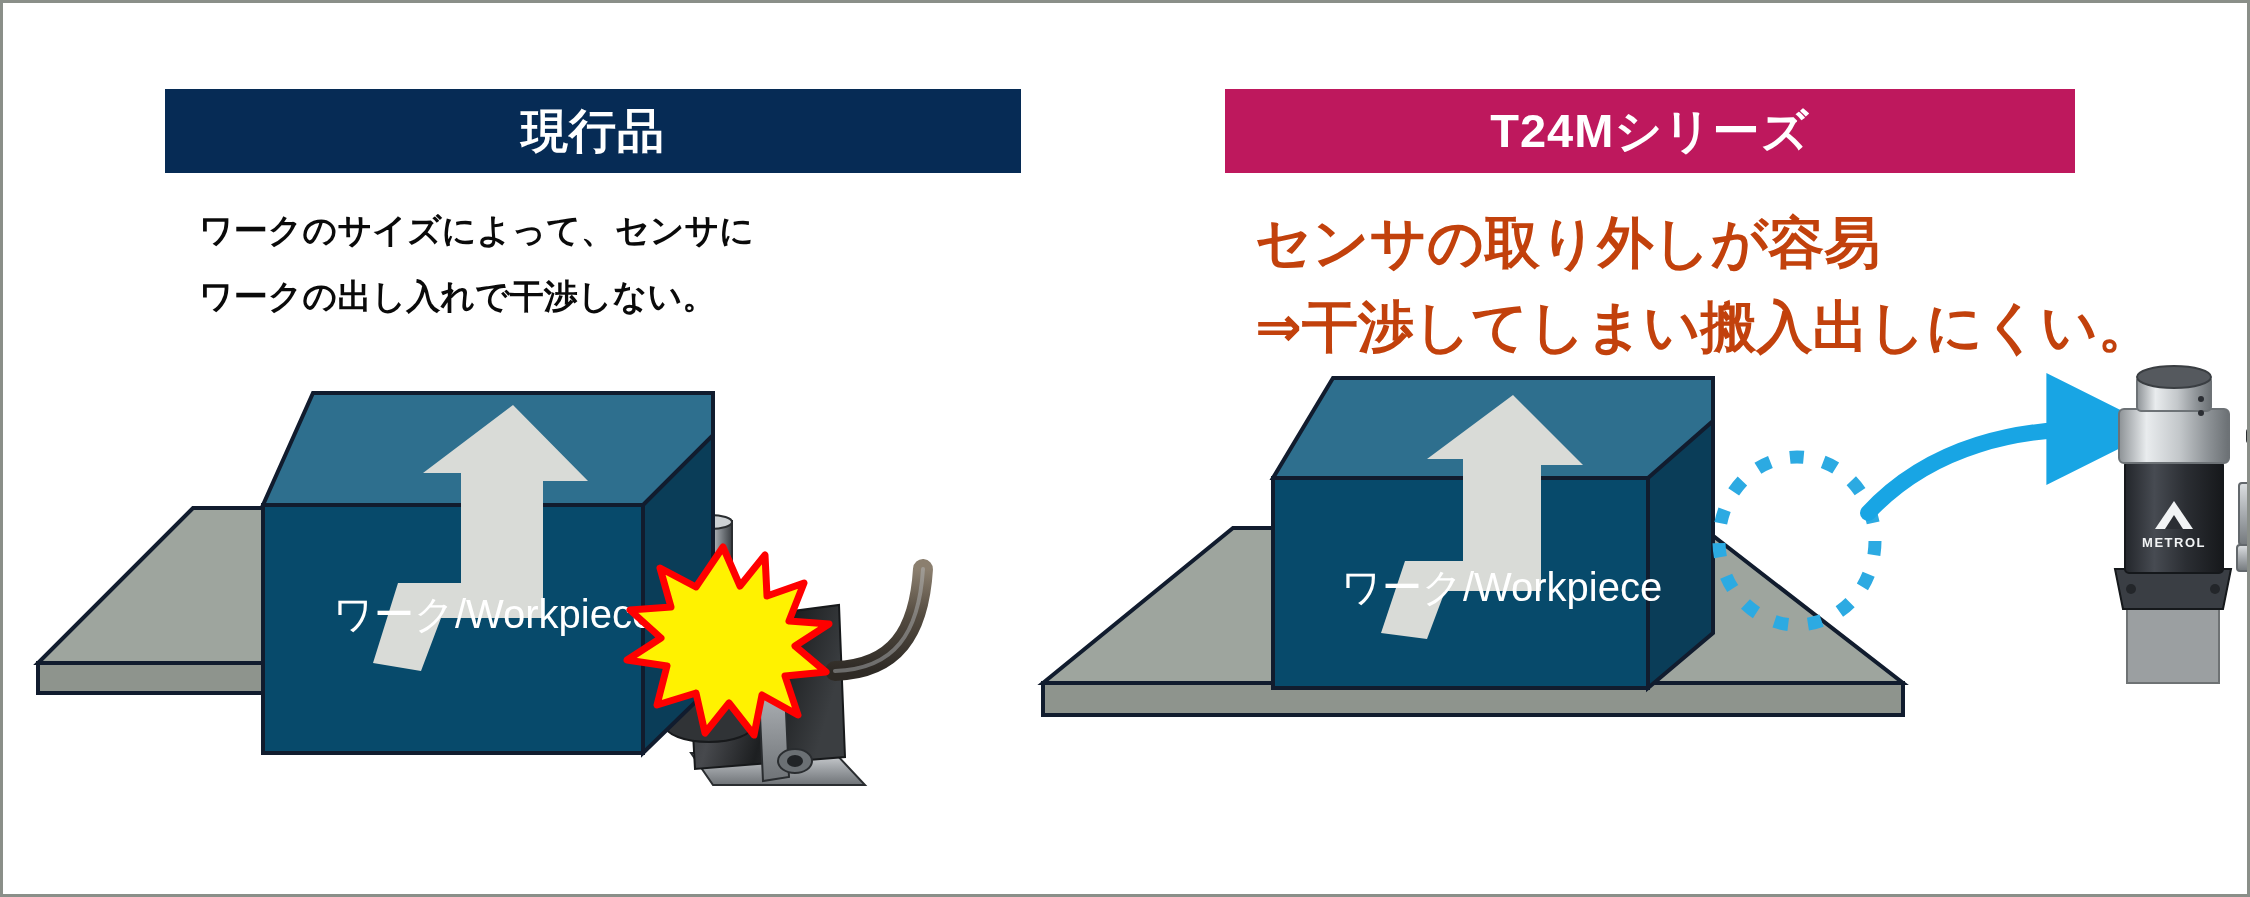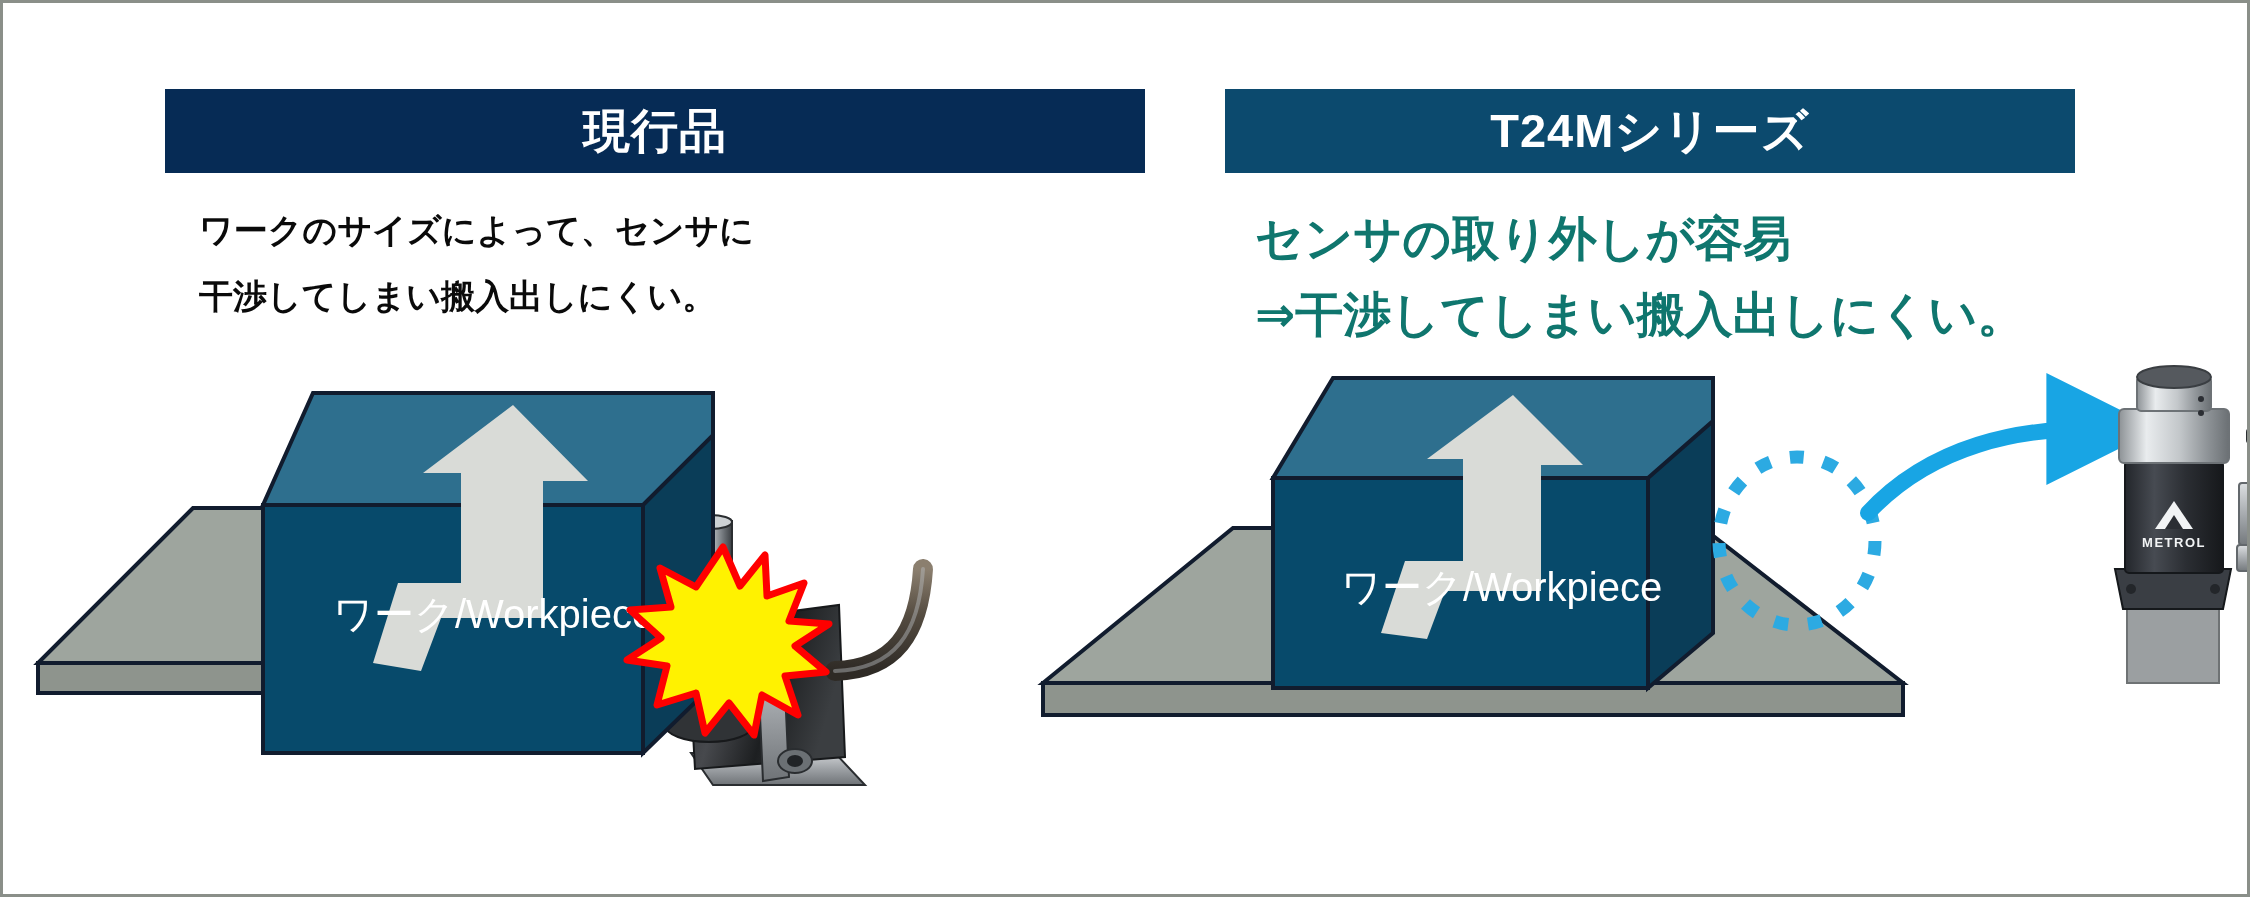--- a/index.html
+++ b/index.html
@@ -27,31 +27,31 @@
     align-items: center;
     justify-content: center;
     color: #ffffff;
     font-weight: bold;
     letter-spacing: 1px;
     white-space: nowrap;
   }
   #banner-current {
     left: 162px;
     top: 86px;
-    width: 980px;
+    width: 856px;
     height: 84px;
     background: #062B55;
     font-size: 47px;
   }
   #banner-t24m {
     left: 1222px;
     top: 86px;
     width: 850px;
     height: 84px;
-    background: #0c4a6e;
+    background: #be185d;
     font-size: 47px;
   }
 
   
   .desc {
     position: absolute;
     font-weight: bold;
     white-space: nowrap;
     line-height: 1.0;
   }
@@ -61,22 +61,22 @@
     left: 196px;
     top: 210px;
     color: #0a0a0a;
     font-size: 34px;
   }
   #desc-current .desc-line + .desc-line { margin-top: 32px; }
 
   #desc-t24m {
     left: 1252px;
     top: 212px;
-    color: #0f766e;
-    font-size: 48px;
+    color: #c2410c;
+    font-size: 56px;
   }
   #desc-t24m .desc-line + .desc-line { margin-top: 28px; }
 
   
   .scene {
     position: absolute;
     top: 330px;
   }
   #scene-current { left: 20px; width: 1000px; height: 560px; }
   #scene-t24m    { left: 1020px; width: 1230px; height: 560px; }
@@ -93,21 +93,21 @@
 <body>
 
 <div id="page">
 
   <div class="banner" id="banner-current">
     <span>現行品</span>
   </div>
 
   <div class="desc" id="desc-current">
     <span class="desc-line">ワークのサイズによって、センサに</span>
-    <span class="desc-line">干渉してしまい搬入出しにくい。</span>
+    <span class="desc-line">ワークの出し入れで干渉しない。</span>
   </div>
 
   <div class="scene" id="scene-current">
     <svg width="1000" height="560" viewBox="0 0 1000 560">
       <defs>
         <linearGradient id="chromeCyl" x1="0" y1="0" x2="1" y2="0">
           <stop offset="0%" stop-color="#4e5257"></stop>
           <stop offset="22%" stop-color="#c9ccd0"></stop>
           <stop offset="42%" stop-color="#f2f4f5"></stop>
           <stop offset="60%" stop-color="#a9aeb3"></stop>

